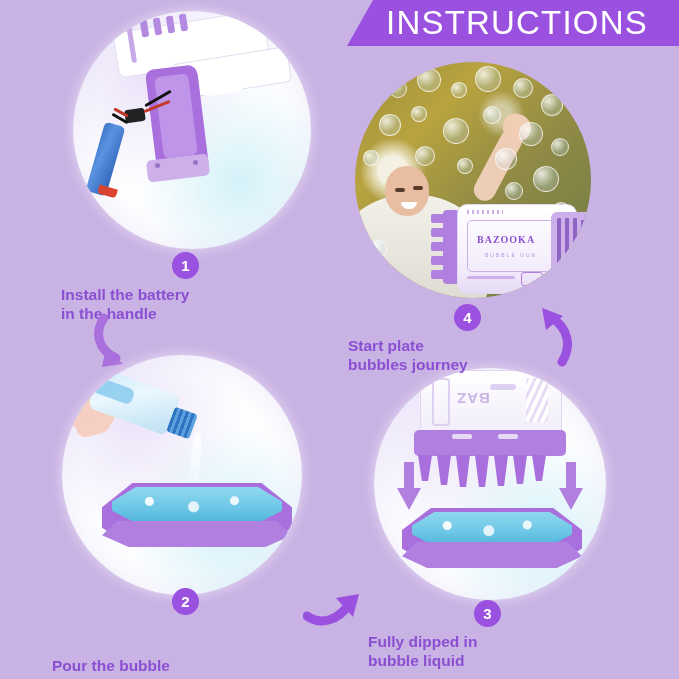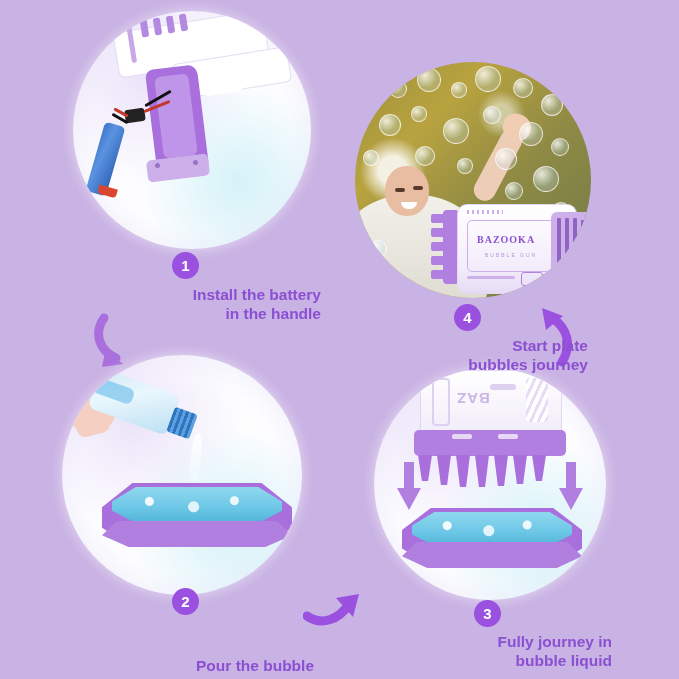--- a/index.html
+++ b/index.html
@@ -39,21 +39,21 @@
   
   .bubble-circle{
     background:
       radial-gradient(circle at 70% 72%, rgba(198,238,246,.75) 0%, rgba(198,238,246,0) 42%),
       radial-gradient(circle at 30% 28%, rgba(226,214,246,.65) 0%, rgba(226,214,246,0) 45%),
       radial-gradient(circle at 50% 50%, #ffffff 0%, #fdfdff 58%, #f2f0fb 78%, #eae5f7 92%, #ddd3f0 100%);
     box-shadow:0 0 14px rgba(255,255,255,.55);
   }
   .caption{
     position:absolute;
-    text-align:right;
+    text-align:left;
     color:#8b4fd2;
     font-weight:bold;
     font-size:15.5px;
     line-height:19px;
     white-space:pre-line;
   }
   .badge{
     position:absolute;
     width:27px;height:27px;border-radius:50%;
     background:#9b51e0;
@@ -153,20 +153,23 @@
   .baz3{
     position:absolute;color:#c9b6e4;font-weight:bold;font-size:15px;
     transform:rotate(180deg);letter-spacing:1px;
   }
 </style>
 </head>
 <body>
 
 <div class="stage">
 
+  <div class="banner">
+    <div class="banner-title">INSTRUCTIONS</div>
+  </div>
 
   <div class="step">
     <div class="circle bubble-circle" style="left:73px;top:11px;width:238px;height:238px;">
       <div class="art">
 
         <div class="g-barrel" style="left:42px;top:10px;width:150px;height:44px;transform:rotate(-9deg);"></div>
         <div class="g-barrel" style="left:100px;top:44px;width:115px;height:34px;transform:rotate(-9deg);border-radius:6px;"></div>
 
         <div class="g-vent" style="left:68px;top:9px;width:7px;height:17px;transform:rotate(-9deg);"></div>
         <div class="g-vent" style="left:81px;top:7px;width:7px;height:17px;transform:rotate(-9deg);"></div>
@@ -262,21 +265,21 @@
           <path d="M1 26 L25 26 L13 48 Z" fill="#b07fe0"></path>
         </svg>
 
         <div class="tray" style="left:28px;top:140px;width:180px;height:58px;"></div>
         <div class="tray-liquid" style="left:38px;top:144px;width:160px;height:34px;"></div>
         <div style="position:absolute;left:28px;top:174px;width:180px;height:26px;background:#b07fe0;
                     clip-path:polygon(8% 0,92% 0,100% 55%,86% 100%,14% 100%,0 55%);"></div>
       </div>
     </div>
     <div class="badge" style="left:474px;top:600px;">3</div>
-    <div class="caption" style="left:368px;top:632px;width:244px;">Fully journey in
+    <div class="caption" style="left:368px;top:632px;width:244px;">Fully dipped in
 bubble liquid</div>
   </div>
 
   <svg class="arrow" style="left:532px;top:306px;width:56px;height:62px;" viewBox="0 0 56 62">
     <path d="M30 56 C40 40, 36 22, 20 12" stroke="#9b51e0" stroke-width="9" fill="none" stroke-linecap="round"></path>
     <path d="M10 2 L31 10 L14 24 Z" fill="#9b51e0"></path>
   </svg>
 
   <div class="step">
     <div class="circle" style="left:355px;top:62px;width:236px;height:236px;">

